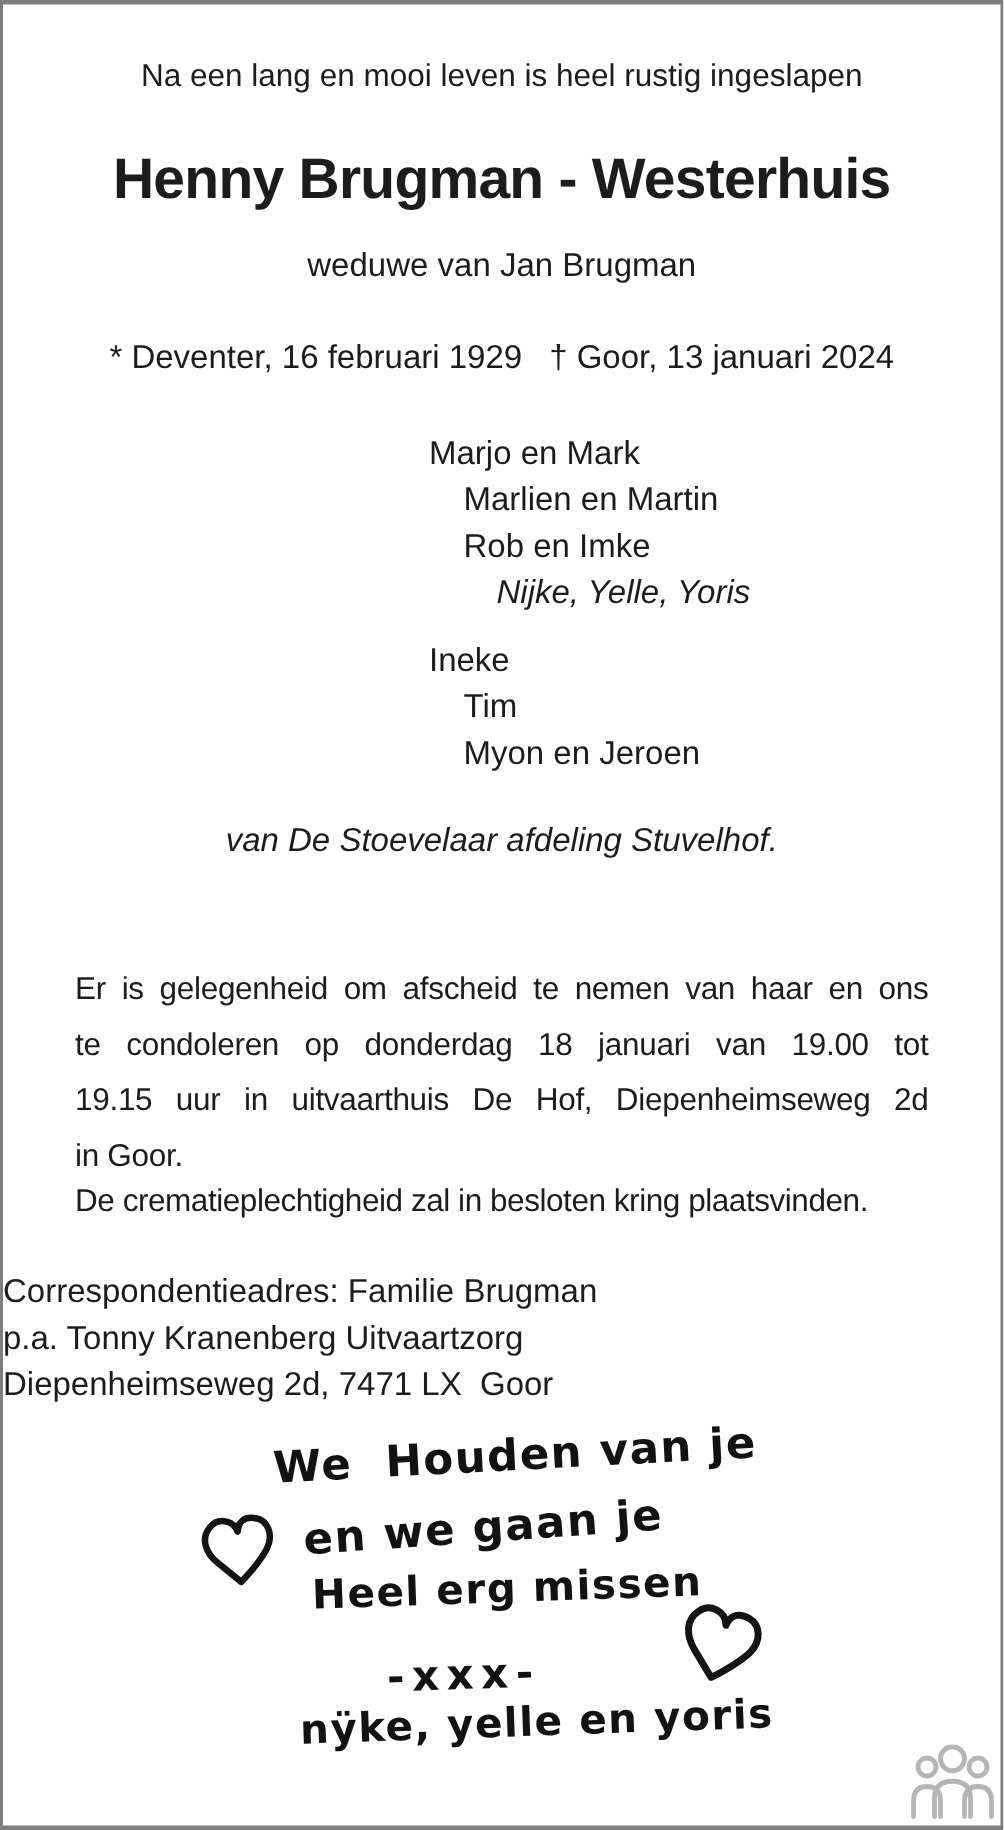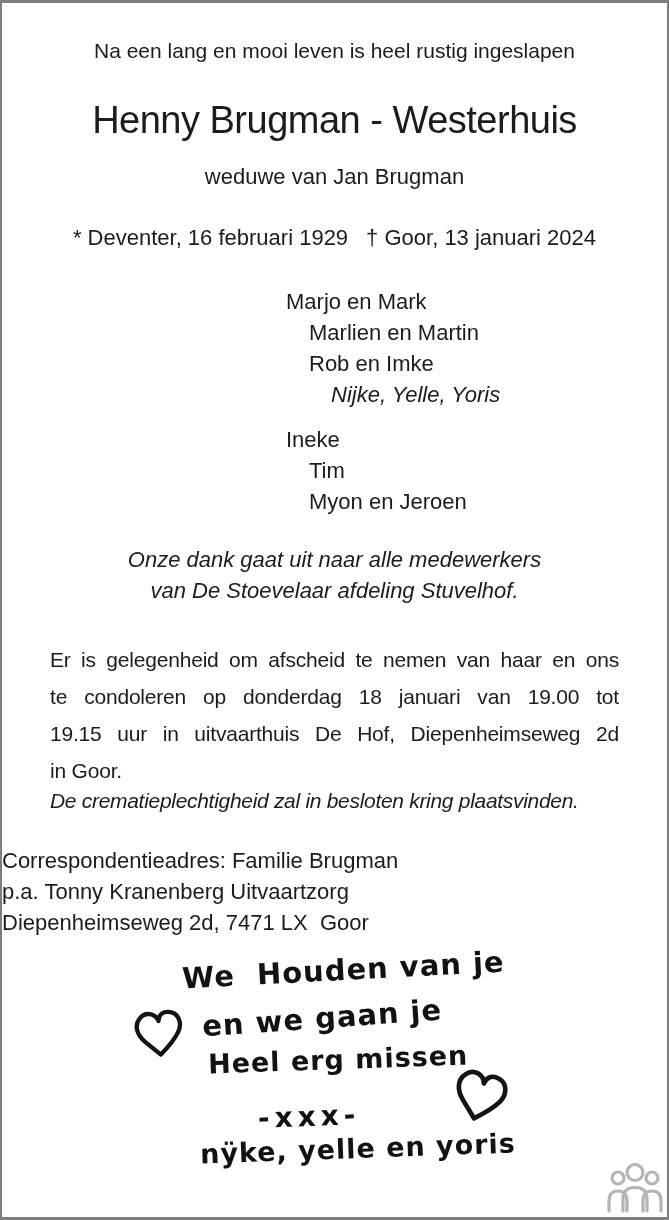--- a/index.html
+++ b/index.html
@@ -25,21 +25,21 @@
     top: 36px; left: 0; right: 0;
     text-align: center;
     font-size: 21px;
     white-space: nowrap;
   }
 
   .deceased-name {
     top: 96px; left: 0; right: 0;
     text-align: center;
     font-size: 38px;
-    font-weight: normal;
+    font-weight: bold;
     letter-spacing: -0.5px;
     white-space: nowrap;
   }
 
   .relation-line {
     top: 161px; left: 0; right: 0;
     text-align: center;
     font-size: 22px;
   }
 
@@ -78,21 +78,20 @@
     letter-spacing: -0.2px;
   }
   .justify-line { text-align: justify; text-align-last: justify; white-space: normal; }
   .plain-line { text-align: left; }
 
   .cremation-line {
     top: 786px; left: 48px;
     font-size: 21px;
     letter-spacing: -0.3px;
     white-space: nowrap;
-    font-style: italic;
   }
 
   .correspondence-block {
     top: 842px; left: 0; right: 0;
     text-align: left;
     font-size: 22px;
     line-height: 31px;
   }
   .pre { white-space: pre; }
 
@@ -137,21 +136,20 @@
     <div class="family-line ind1">Marlien en Martin</div>
     <div class="family-line ind1">Rob en Imke</div>
     <div class="family-line ind2 italic">Nijke, Yelle, Yoris</div>
     <div class="family-gap"></div>
     <div class="family-line ind0">Ineke</div>
     <div class="family-line ind1">Tim</div>
     <div class="family-line ind1">Myon en Jeroen</div>
   </div>
 
   <div class="abs thanks-block">
-    <div>Onze dank gaat uit naar alle medewerkers</div>
     <div>van De Stoevelaar afdeling Stuvelhof.</div>
   </div>
 
   <div class="abs farewell-block">
     <div class="justify-line">Er is gelegenheid om afscheid te nemen van haar en ons</div>
     <div class="justify-line">te condoleren op donderdag 18 januari van 19.00 tot</div>
     <div class="justify-line">19.15 uur in uitvaarthuis De Hof, Diepenheimseweg 2d</div>
     <div class="plain-line">in Goor.</div>
   </div>
 

